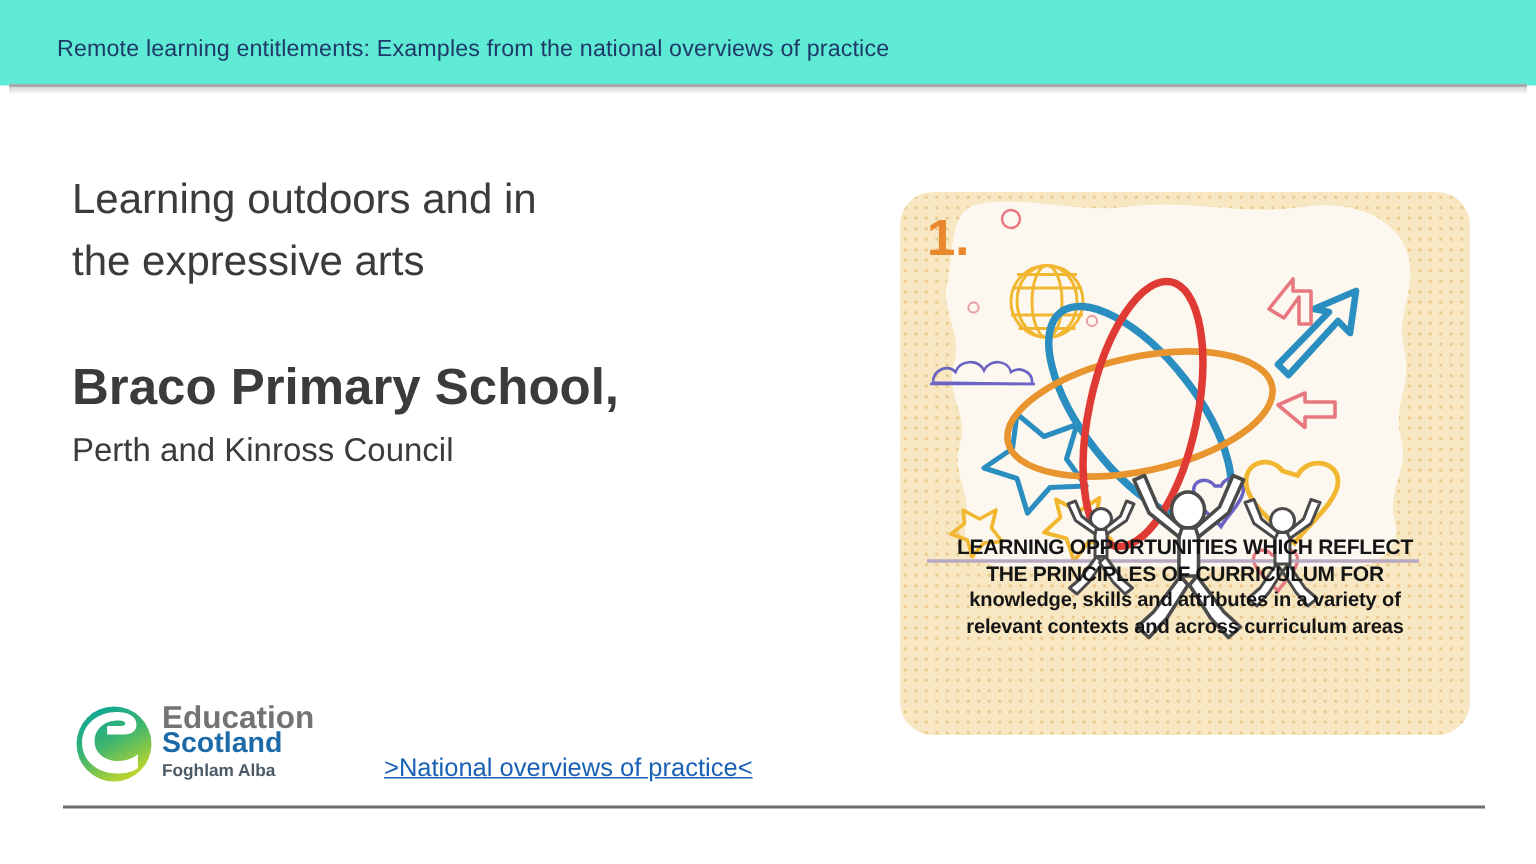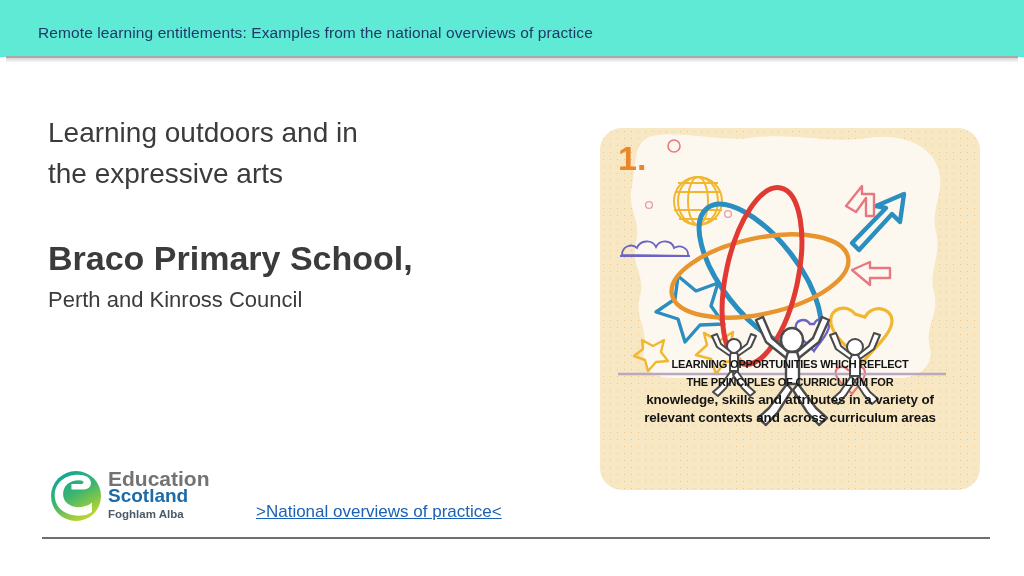--- a/index.html
+++ b/index.html
@@ -86,21 +86,21 @@
   .illus-svg { position:absolute; left:0; top:0; }
   .caption {
     position:absolute;
     left:10px; top:228px;
     width:360px;
     text-align:center;
     color:#141414;
   }
   .caption-strong {
     display:block;
-    font-size:11px;
+    font-size:14px;
     line-height:17.5px;
     font-weight:bold;
     letter-spacing:-0.2px;
   }
   .caption-rest {
     display:block;
     font-size:13.4px;
     line-height:17.5px;
     font-weight:bold;
     letter-spacing:-0.1px;

